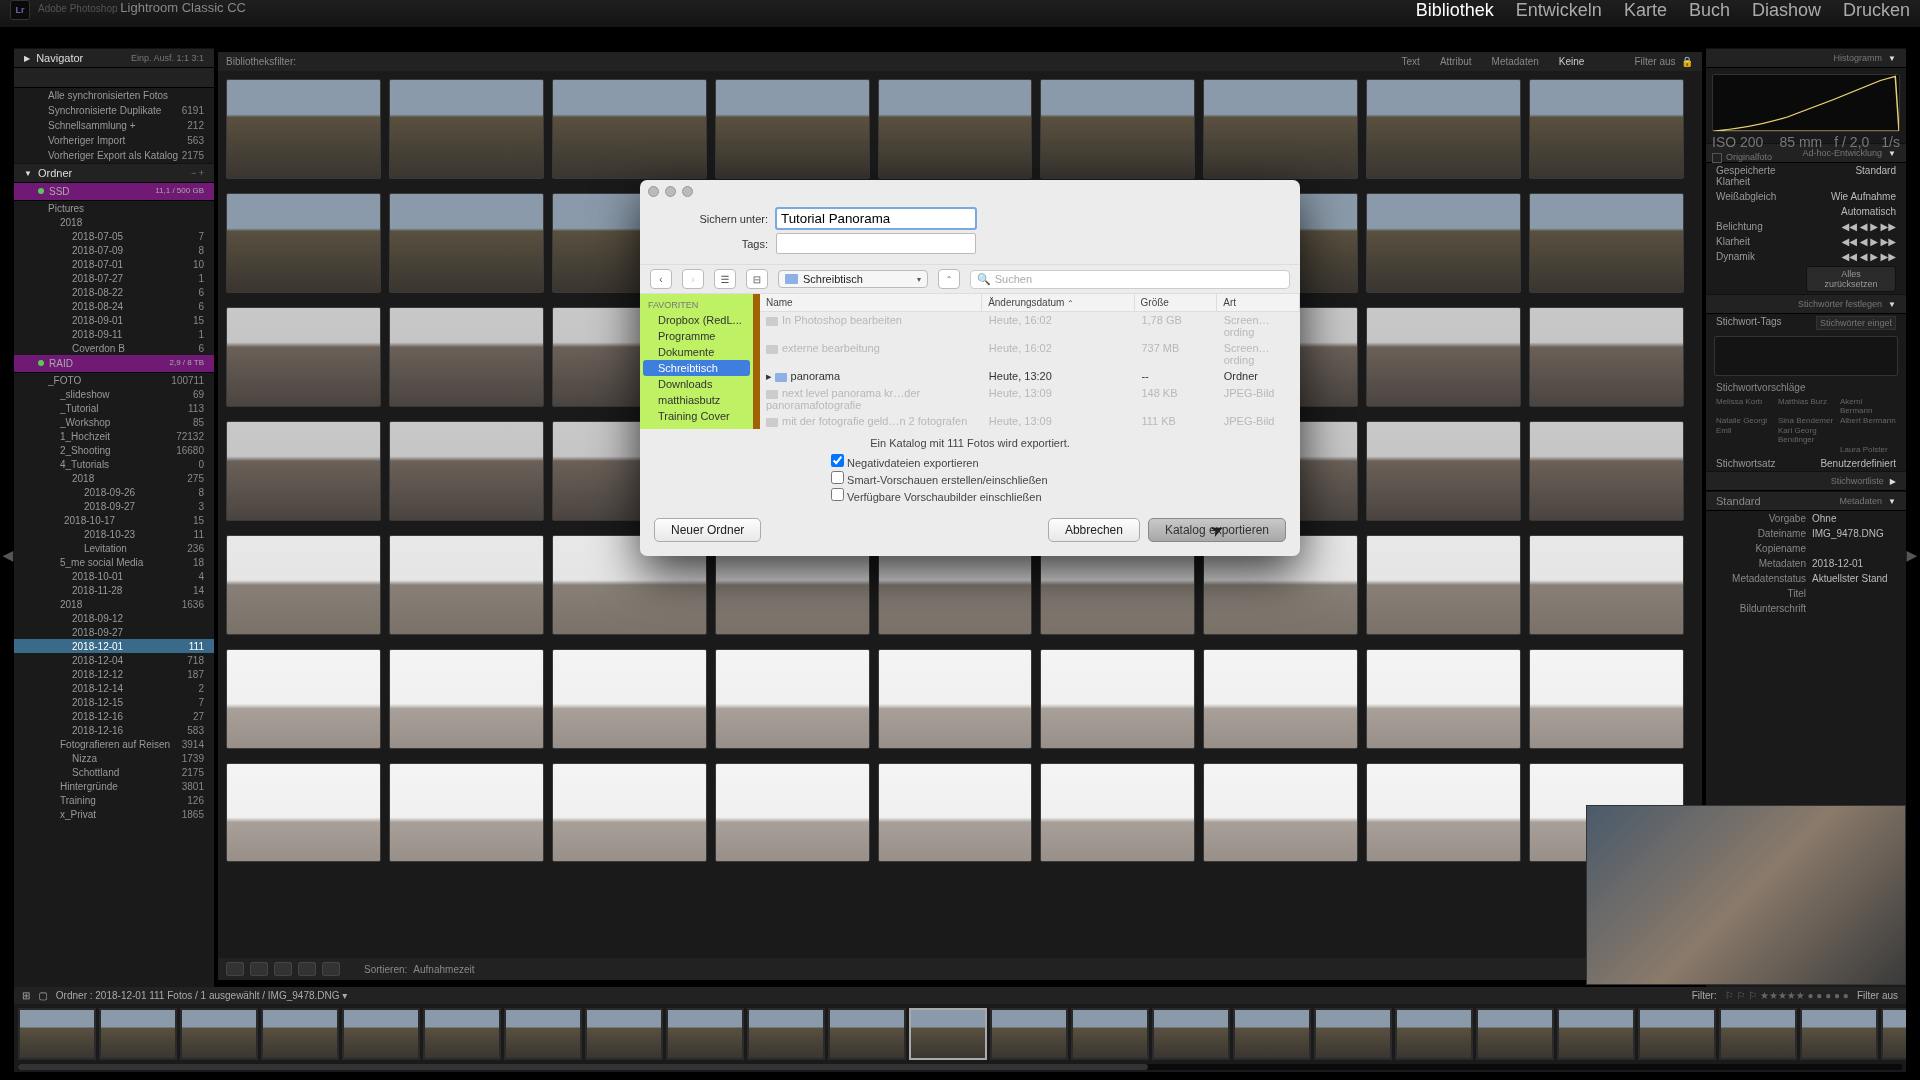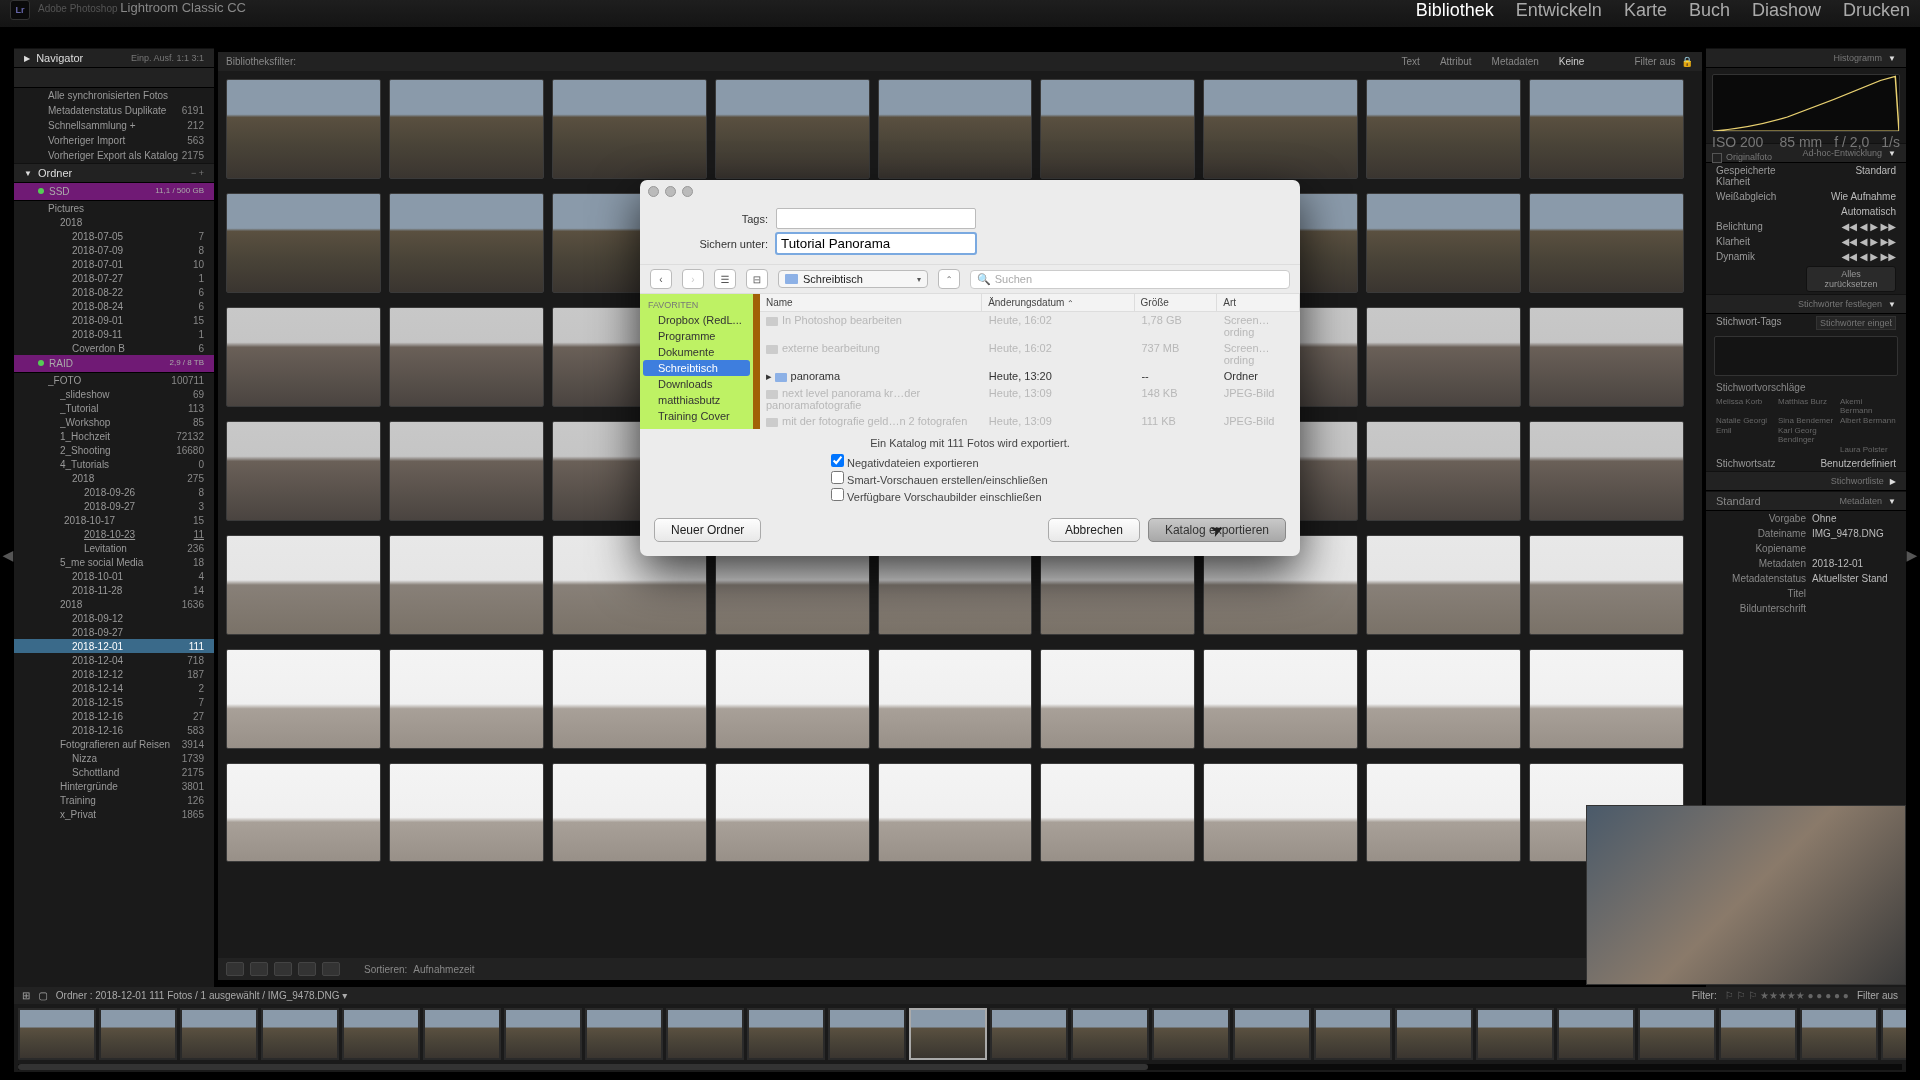--- a/index.html
+++ b/index.html
@@ -136,21 +136,21 @@
     <span class="rt">Einp.   Ausf.   1:1   3:1</span>
   </div>
   <div class="panel-h" style="border-top:none;">
   </div>
   <div id="catalog">
       <div class="cat-row">
         <span class="nm">Alle synchronisierten Fotos</span>
         <span class="ct"></span>
       </div>
       <div class="cat-row">
-        <span class="nm">Metadatenstatus Duplikate</span>
+        <span class="nm">Synchronisierte Duplikate</span>
         <span class="ct">6191</span>
       </div>
       <div class="cat-row">
         <span class="nm">Schnellsammlung  +</span>
         <span class="ct">212</span>
       </div>
       <div class="cat-row">
         <span class="nm">Vorheriger Import</span>
         <span class="ct">563</span>
       </div>
@@ -256,21 +256,21 @@
         <span class="ct">8</span>
       </div>
       <div class="frow" style="padding-left: 70px;">
         <span class="nm">2018-09-27</span>
         <span class="ct">3</span>
       </div>
       <div class="frow" style="padding-left: 50px; justify-content: center;">
         <span class="nm">2018-10-17</span>
         <span class="ct">15</span>
       </div>
-      <div class="frow" style="padding-left: 70px; text-decoration: underline;">
+      <div class="frow" style="padding-left: 70px;">
         <span class="nm">2018-10-23</span>
         <span class="ct">11</span>
       </div>
       <div class="frow" style="padding-left: 70px;">
         <span class="nm">Levitation</span>
         <span class="ct">236</span>
       </div>
       <div class="frow" style="padding-left: 46px;">
         <span class="nm">5_me social Media</span>
         <span class="ct">18</span>
@@ -611,26 +611,26 @@
 </div>
 
 <div class="dialog">
   <div class="dlg-title">
     <span class="tlight"></span>
     <span class="tlight"></span>
     <span class="tlight"></span>
   </div>
   <div class="dlg-top">
     <div class="dlg-field">
+      <label>Sichern unter:</label>
+      <input value="Tutorial Panorama" style="">
+    </div>
+    <div class="dlg-field">
       <label>Tags:</label>
       <input class="plain" style="">
-    </div>
-    <div class="dlg-field">
-      <label>Sichern unter:</label>
-      <input value="Tutorial Panorama" style="">
     </div>
   </div>
   <div class="dlg-navrow">
     <span class="nav-btn">‹</span>
     <span class="nav-btn" style="color:#ccc">›</span>
     <span class="nav-btn">☰</span>
     <span class="nav-btn">⊟</span>
     <div class="nav-loc">
         <span class="fico"></span>
         <span>Schreibtisch</span>

